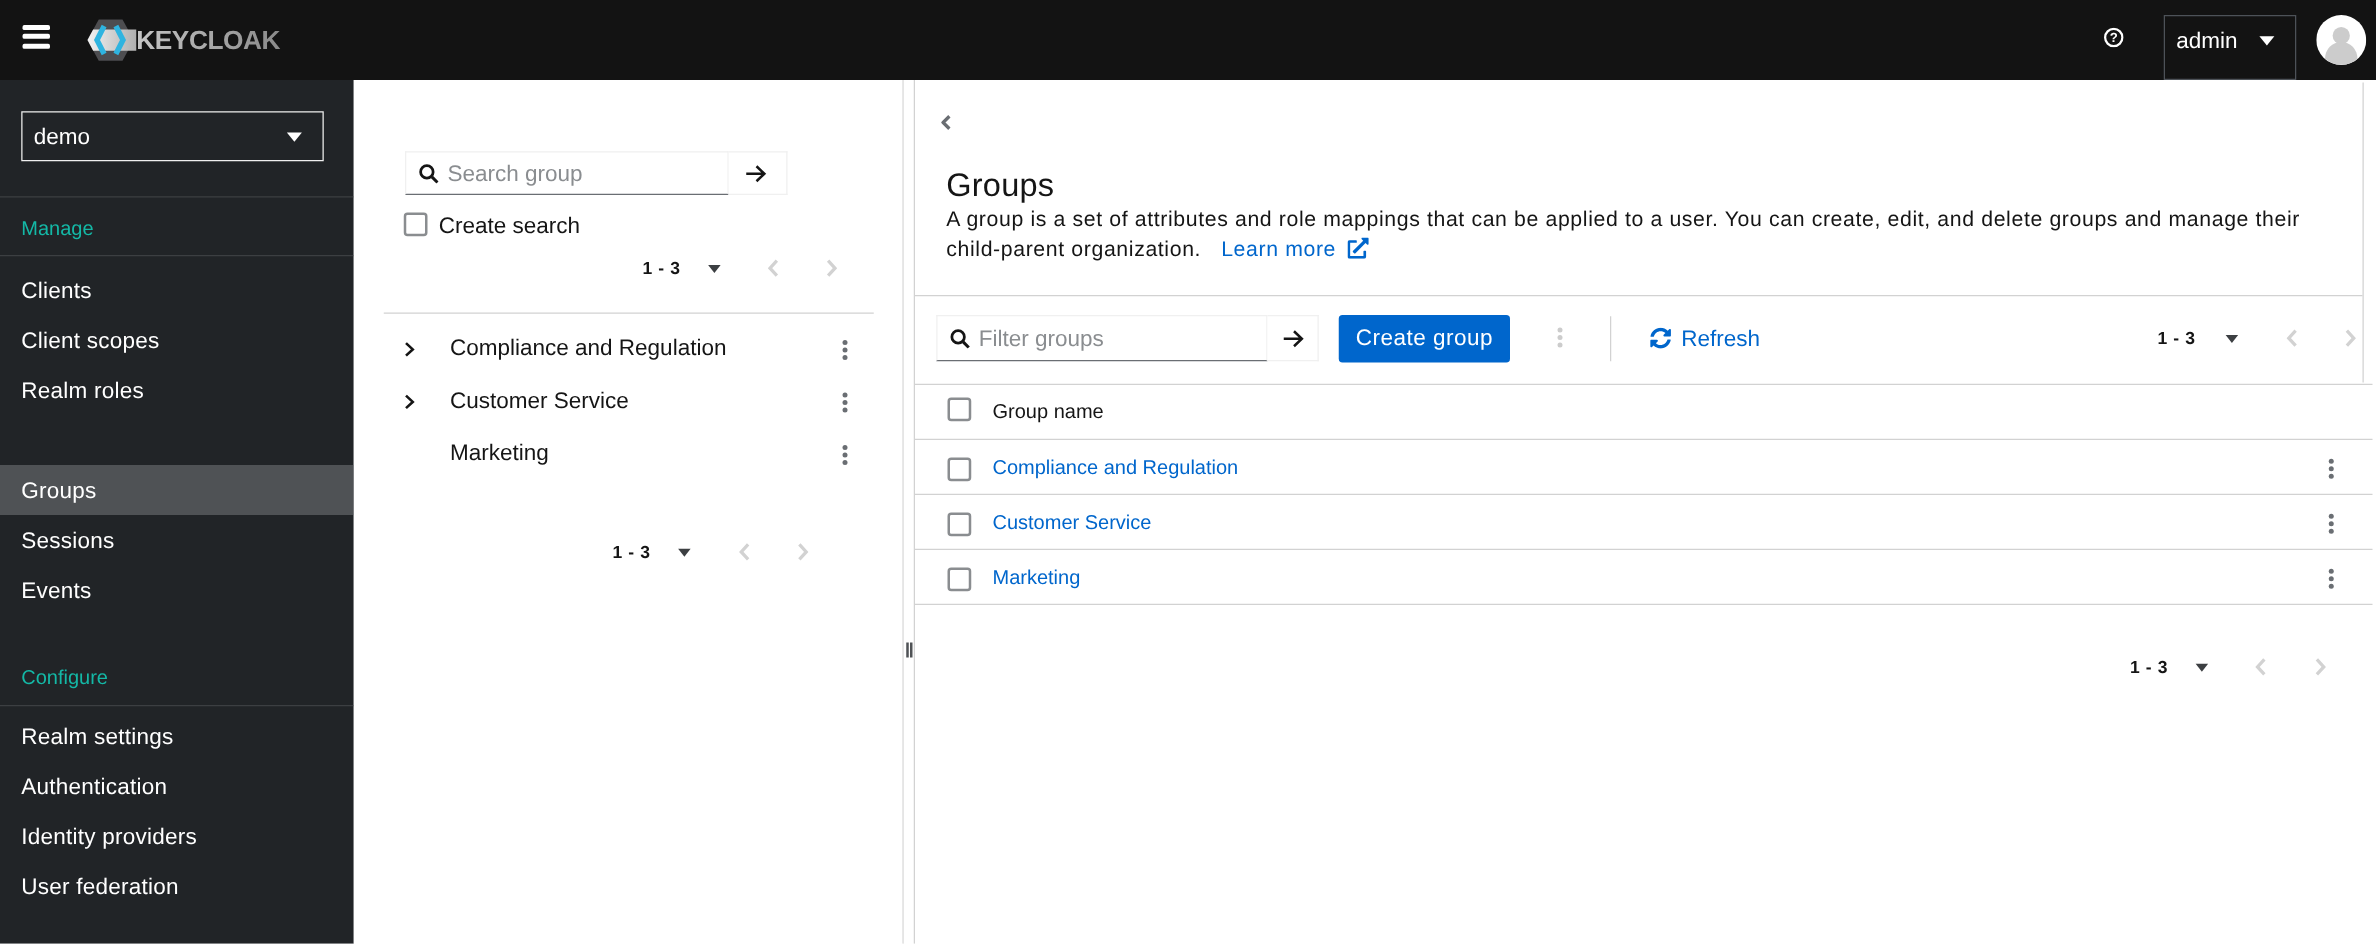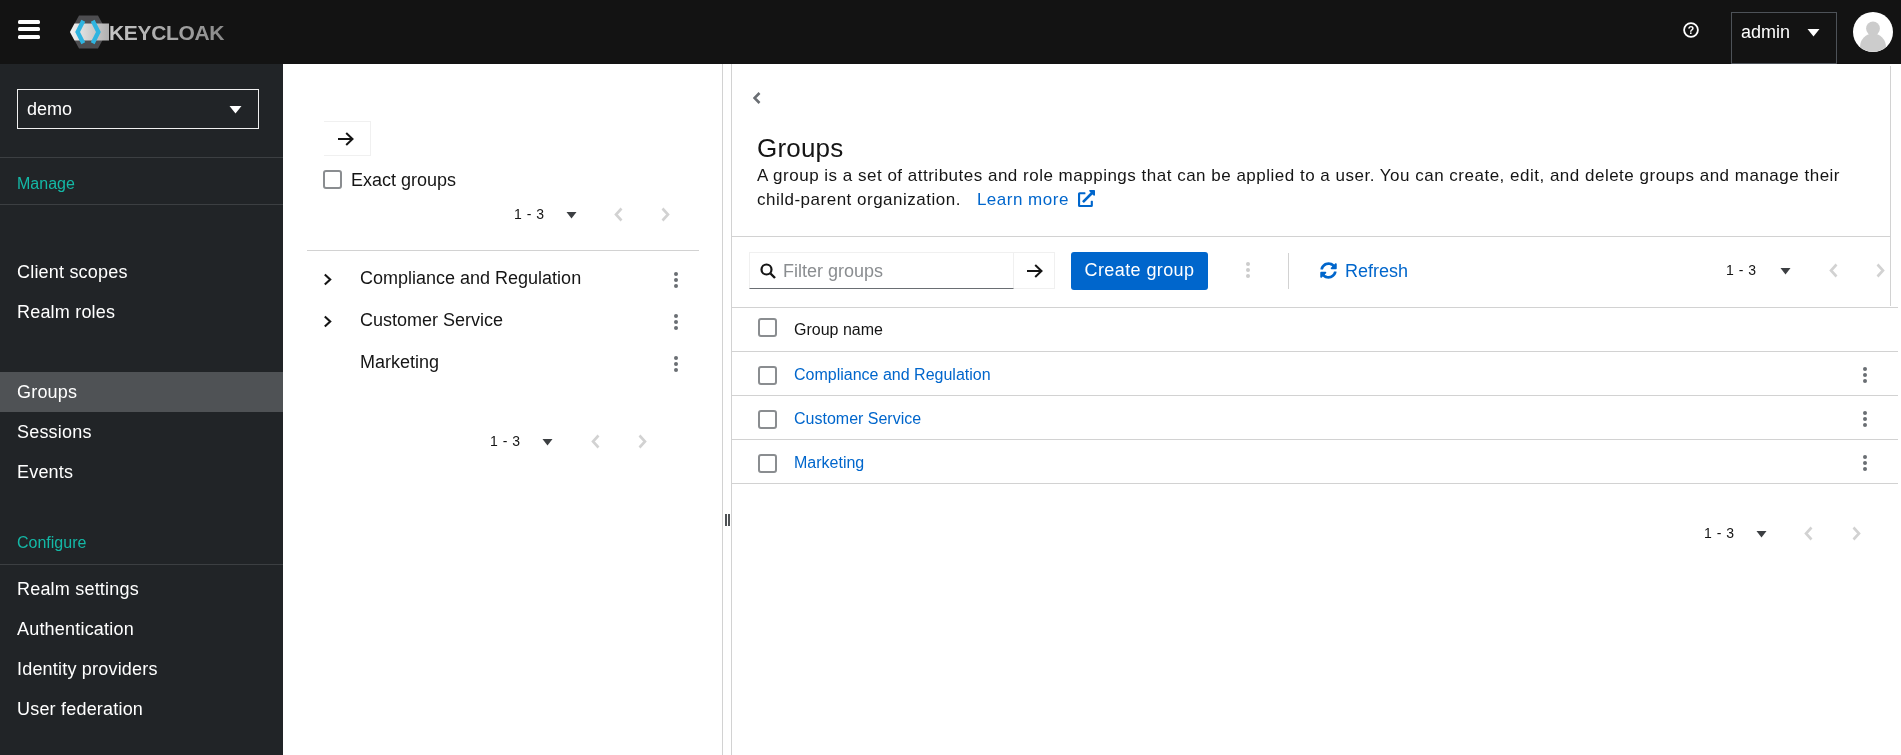--- a/index.html
+++ b/index.html
@@ -24,21 +24,21 @@
 #treepanel{position:absolute;left:283px;top:64px;width:440px;height:691px;background:#fff;border-right:1px solid #d2d2d2}
 #splitter{position:absolute;left:723px;top:64px;width:9px;height:691px;background:#fff;border-right:1px solid #d2d2d2}
 .grip{position:absolute;width:2px;height:12px;background:#4f5255}
 
 .searchbox{position:absolute;display:flex}
 .sb-input{position:relative;height:100%;border:1px solid #f0f0f0;border-bottom:1px solid #6a6e73;background:#fff}
 .sb-btn{position:relative;height:100%;border:1px solid #f0f0f0;border-left:none;background:#fff}
 .sb-ph{position:absolute;left:33px;font-size:18px;color:#8a8d90;white-space:nowrap}
 .cb{position:absolute;width:19px;height:19px;background:#fff;border:2px solid #8a8d90;border-radius:3px}
 
-.pgnum{position:absolute;font-size:14px;font-weight:normal;color:#151515;letter-spacing:.5px;white-space:nowrap}
+.pgnum{position:absolute;font-size:14px;font-weight:bold;color:#151515;letter-spacing:.5px;white-space:nowrap}
 
 .kebab{position:absolute;width:4px}
 .kebab i{display:block;width:4px;height:4px;border-radius:50%;background:#6a6e73;margin-bottom:2px}
 .kebab.light i{background:#ccc}
 .t16{position:absolute;font-size:16px;white-space:nowrap}
 .t18{position:absolute;font-size:18px;line-height:20px;white-space:nowrap}
 .link{color:#0066cc;text-decoration:none}
 .hr{position:absolute;height:0;border-top:1px solid #d2d2d2}
 .vr{position:absolute;width:0;border-left:1px solid #d2d2d2}
 
@@ -93,43 +93,51 @@
 <div id="sidebar">
   <div id="demobox">
     <span>demo</span>
     <svg style="position:absolute;left:211px;top:15px" width="13" height="9" viewBox="0 0 13 9">
         <path d="M0.5 1h12L6.5 8.4z" fill="#fff"></path>
       </svg>
   </div>
   <div class="side-hr" style="top:93px"></div>
   <div class="navtitle" style="top:111px">Manage</div>
   <div class="side-hr" style="top:140px"></div>
+  <div class="navitem" style="top:147.5px">Clients</div>
   <div class="navitem" style="top:227.5px">Realm roles</div>
   <div class="navitem" style="top:187.5px">Client scopes</div>
   <div class="navitem cur" style="top:307.5px">Groups</div>
   <div class="navitem" style="top:347.5px">Sessions</div>
   <div class="navitem" style="top:387.5px">Events</div>
   <div class="navtitle" style="top:470px">Configure</div>
   <div class="side-hr" style="top:500px"></div>
   <div class="navitem" style="top:505px">Realm settings</div>
   <div class="navitem" style="top:545px">Authentication</div>
   <div class="navitem" style="top:585px">Identity providers</div>
   <div class="navitem" style="top:625px">User federation</div>
 </div>
 
 <div id="treepanel">
   <div class="searchbox" style="left:41px;top:57px;width:306px;height:35px">
+    <div class="sb-input" style="width:259px">
+      <svg style="position:absolute;left:10px;top:9px" width="16" height="16" viewBox="0 0 16 16">
+          <circle cx="6.5" cy="6.5" r="5" fill="none" stroke="#151515" stroke-width="2.2"></circle>
+          <path d="M10.5 10.5L15 15" stroke="#151515" stroke-width="2.4"></path>
+        </svg>
+      <div class="sb-ph" style="top:7px">Search group</div>
+    </div>
     <div class="sb-btn" style="width:47px">
       <svg style="position:absolute;left:13px;top:9px" width="18" height="16" viewBox="0 0 18 16">
           <path d="M1 8h14.2M9.2 2l6.3 6-6.3 6" fill="none" stroke="#151515" stroke-width="2"></path>
         </svg>
     </div>
   </div>
   <div class="cb" style="left:40px;top:106px"></div>
-  <div class="t18" style="left:68px;top:106px">Exact groups</div>
+  <div class="t18" style="left:68px;top:106px">Create search</div>
 
   <div class="pgnum" style="left:231px;top:142px">1 - 3</div>
   <svg style="position:absolute;left:283px;top:147px" width="11" height="8" viewBox="0 0 11 8">
       <path d="M0.5 1h10L5.5 7.4z" fill="#3c3f42"></path>
     </svg>
   <svg style="position:absolute;left:331px;top:143px" width="9" height="15" viewBox="0 0 9 15">
       <path d="M7.5 1.5L2 7.5l5.5 6" fill="none" stroke="#d2d2d2" stroke-width="2.6"></path>
     </svg>
   <svg style="position:absolute;left:378px;top:143px" width="9" height="15" viewBox="0 0 9 15">
       <path d="M1.5 1.5L7 7.5l-5.5 6" fill="none" stroke="#d2d2d2" stroke-width="2.6"></path>

